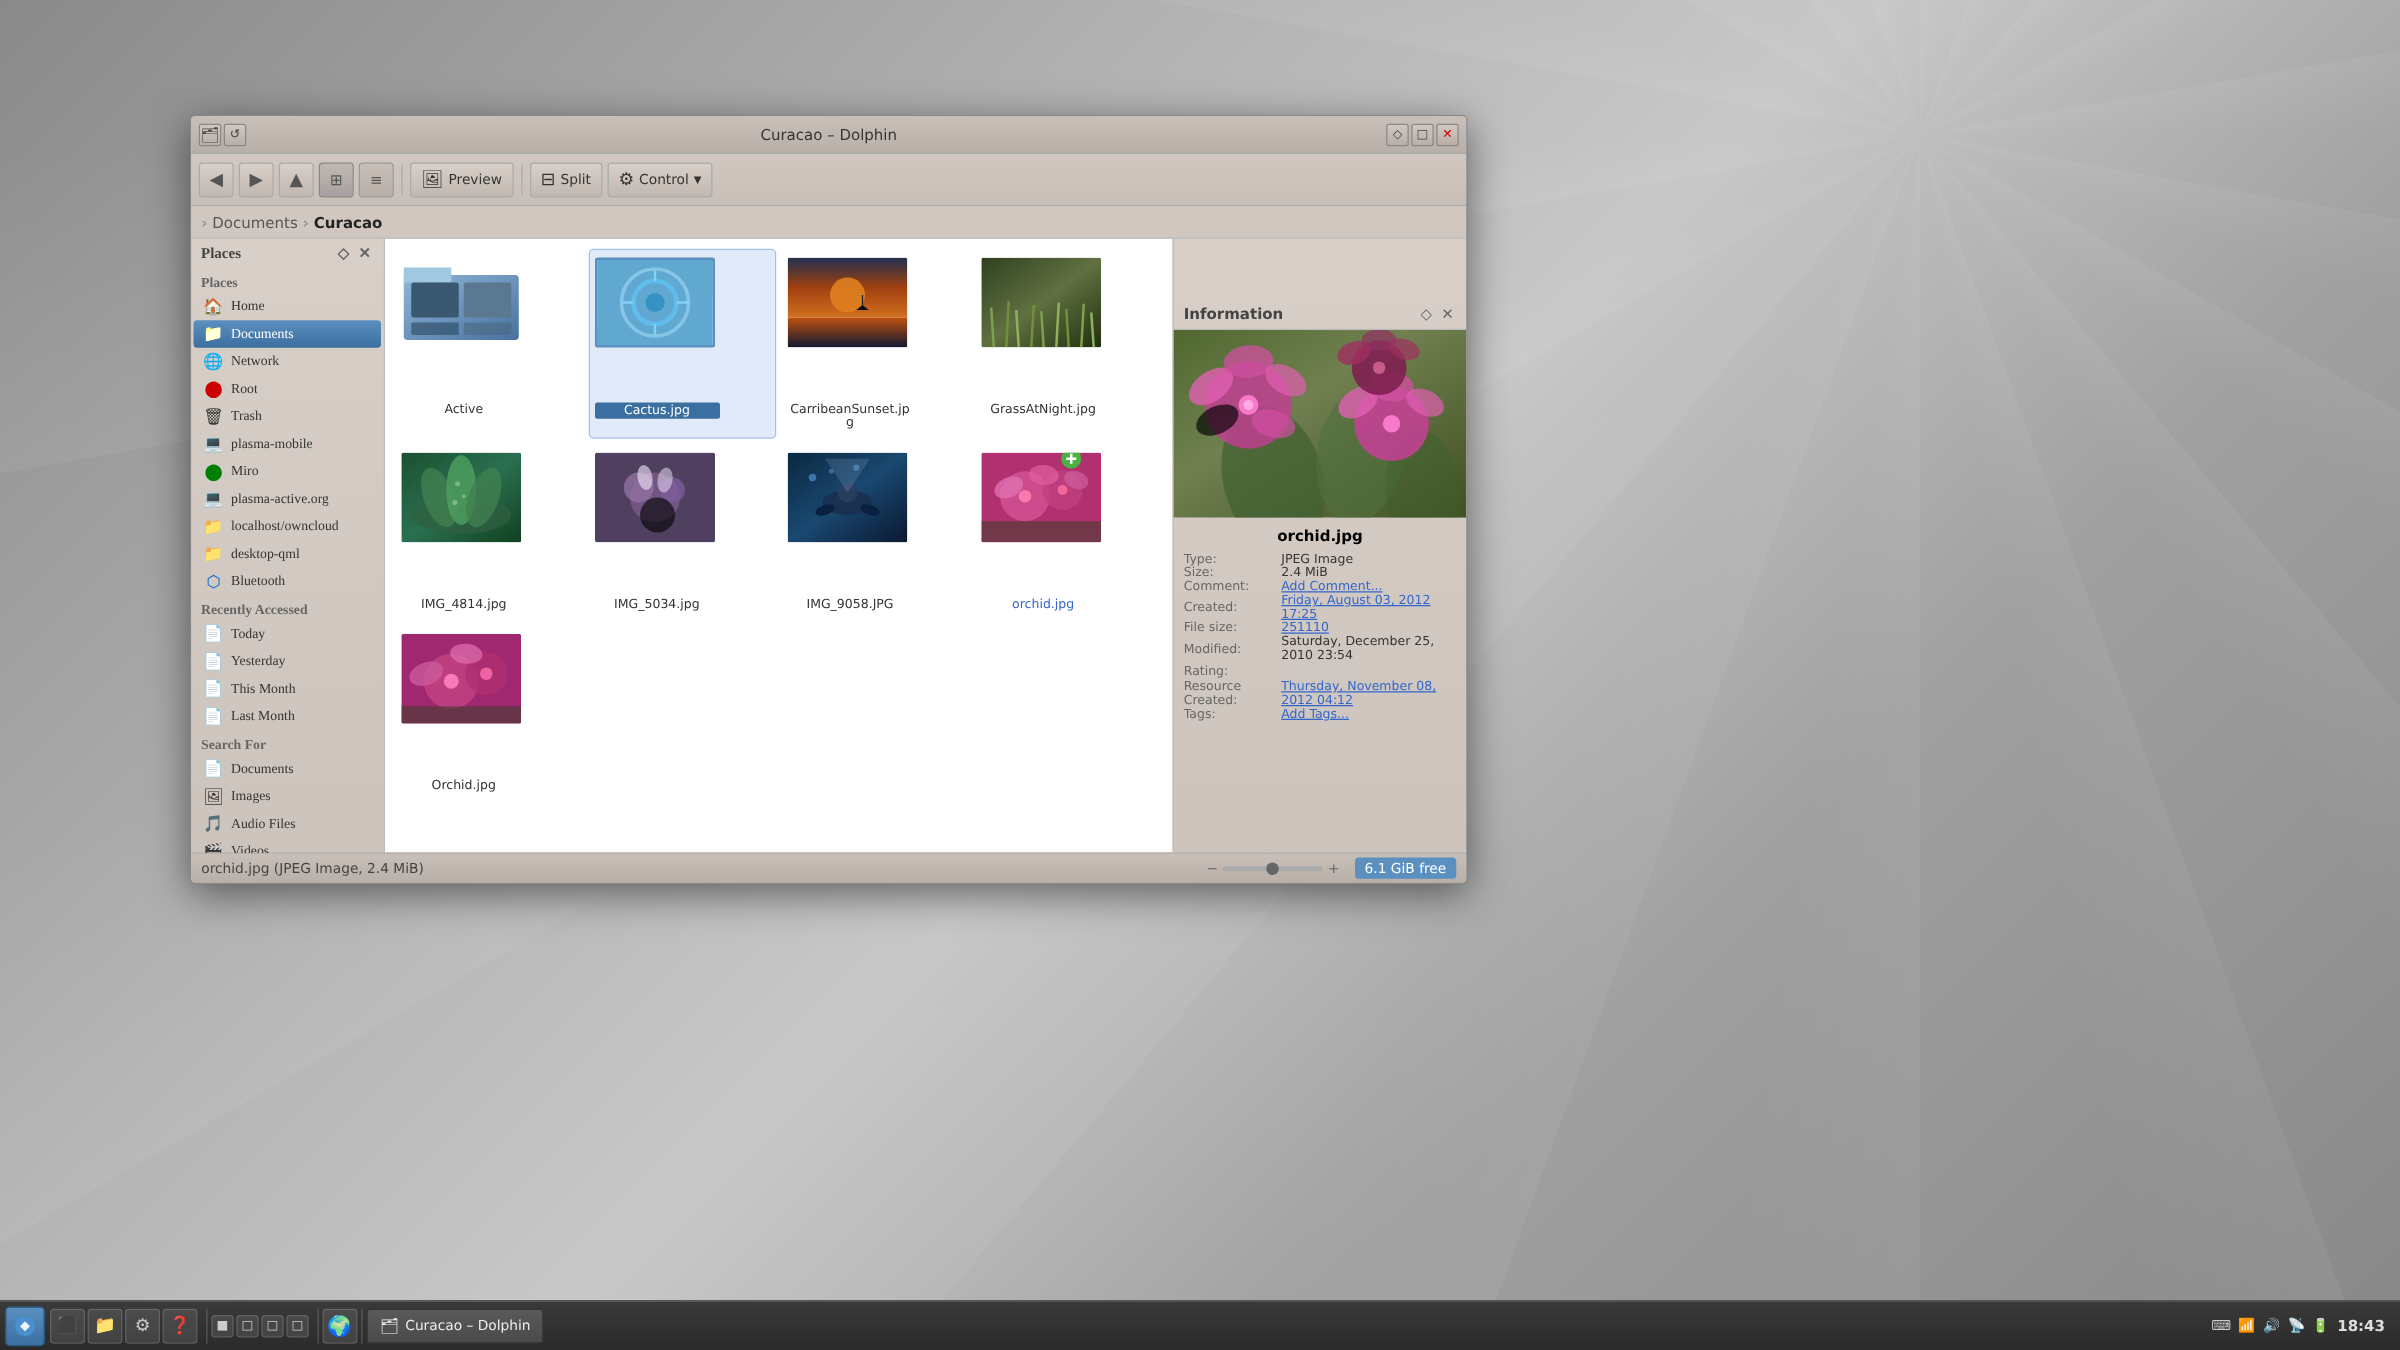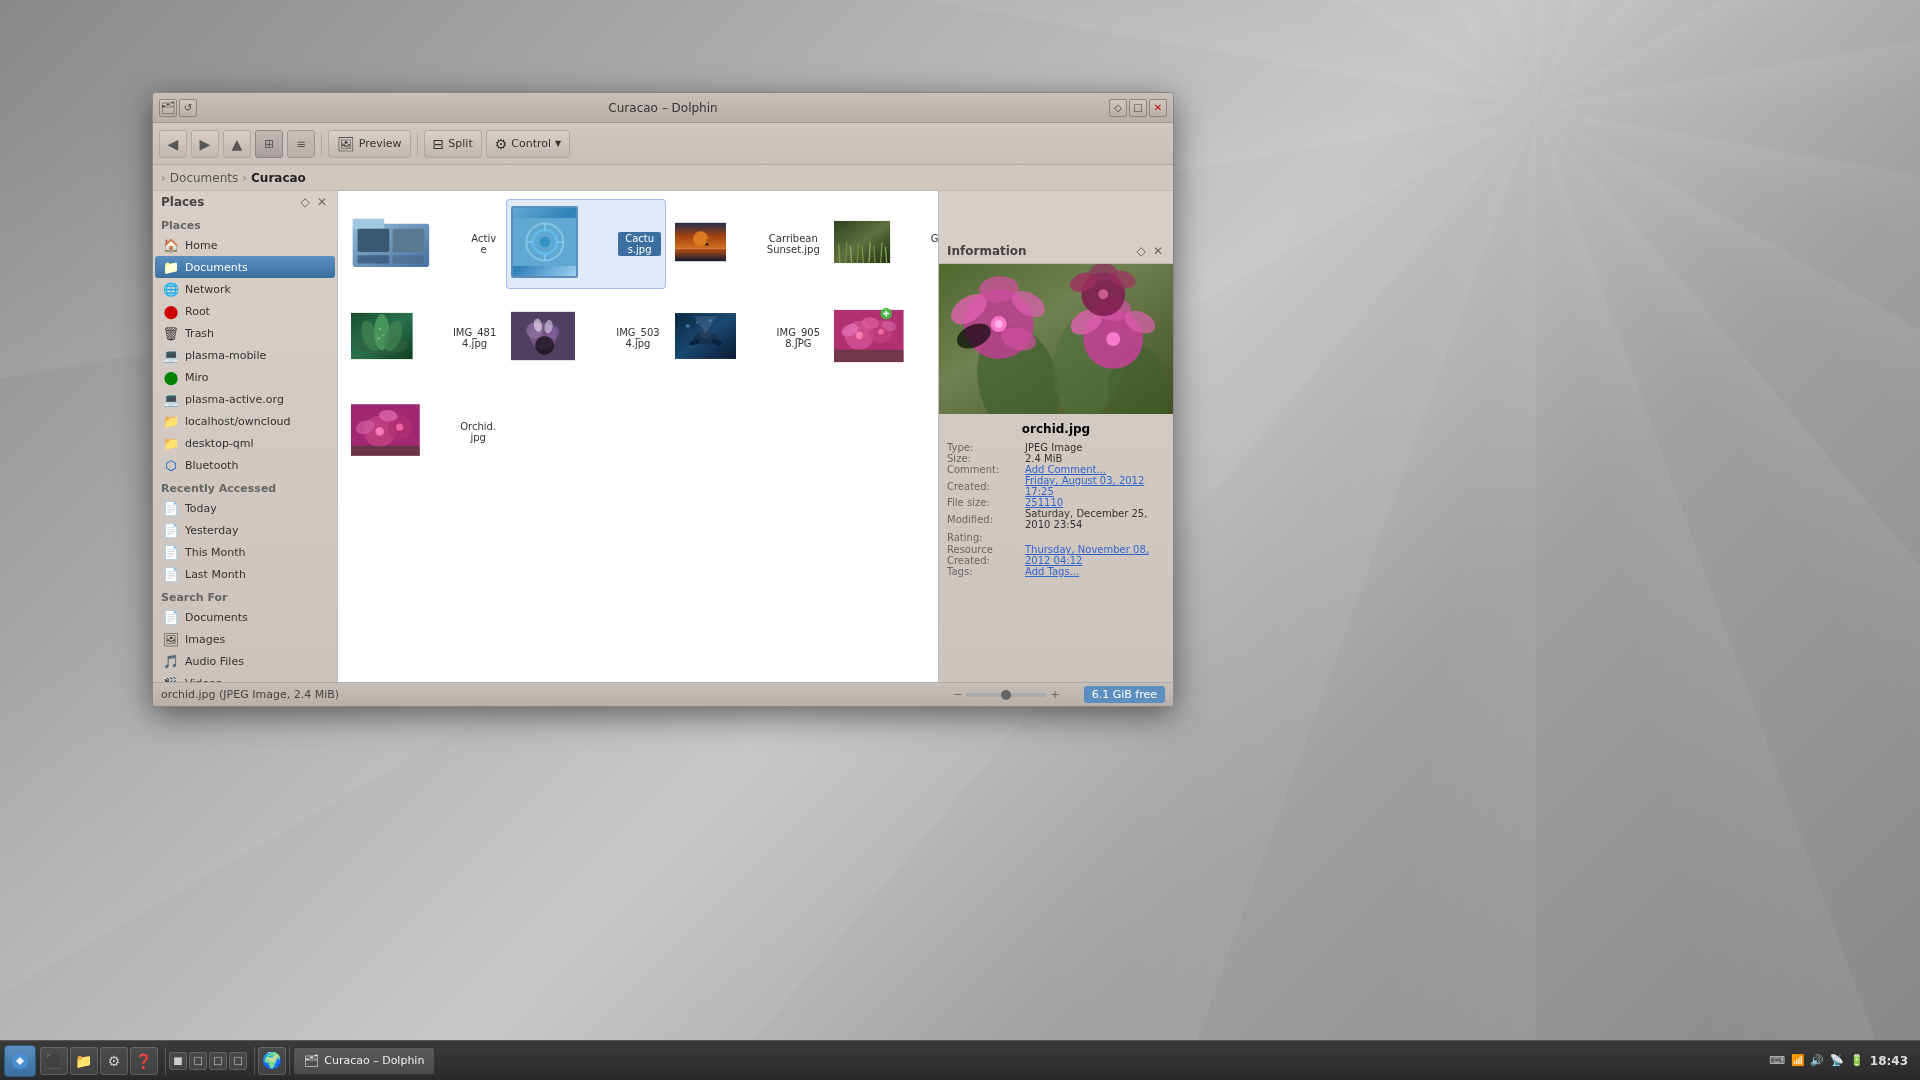--- a/index.html
+++ b/index.html
@@ -238,25 +238,26 @@
 
     
     .content-area {
       flex: 1;
       display: flex;
       overflow: hidden;
     }
 
     
     .sidebar {
-      width: 185px;
+      width: 155px;
       background: linear-gradient(to bottom, #d8d0c8, #ccc4bc);
       border-right: 1px solid #bbb;
       overflow-y: auto;
       flex-shrink: 0;
+      font-family: Liberation Serif, serif;
     }
     .sidebar-header {
       display: flex;
       align-items: center;
       justify-content: space-between;
       padding: 4px 8px;
       font-size: 12px;
       font-weight: bold;
       color: #444;
     }
@@ -319,22 +320,21 @@
       overflow-y: auto;
       padding: 8px;
     }
     .file-grid {
       display: grid;
       grid-template-columns: repeat(4, 1fr);
       gap: 4px;
     }
     .file-item {
       display: flex;
-      flex-direction: row;
-      align-items: center;
+      flex-direction: column;
       padding: 6px 4px;
       cursor: pointer;
       border-radius: 4px;
       border: 1px solid transparent;
       gap: 40px;
     }
     .file-item.selected { background: rgba(100,150,220,0.2); border-color: rgba(100,150,220,0.5); }
     .file-thumb {
       width: 96px;
       height: 72px;
@@ -406,21 +406,21 @@
     
     .statusbar {
       height: 24px;
       background: linear-gradient(to bottom, #c8c0b8, #b8b0a8);
       border-top: 1px solid #aaa;
       display: flex;
       align-items: center;
       padding: 0 8px;
       font-size: 11px;
       color: #444;
-      gap: 24px;
+      gap: 12px;
     }
     .statusbar-spacer { flex: 1; }
     .statusbar-zoom {
       display: flex;
       align-items: center;
       gap: 4px;
     }
     .zoom-slider {
       width: 80px;
       height: 4px;

